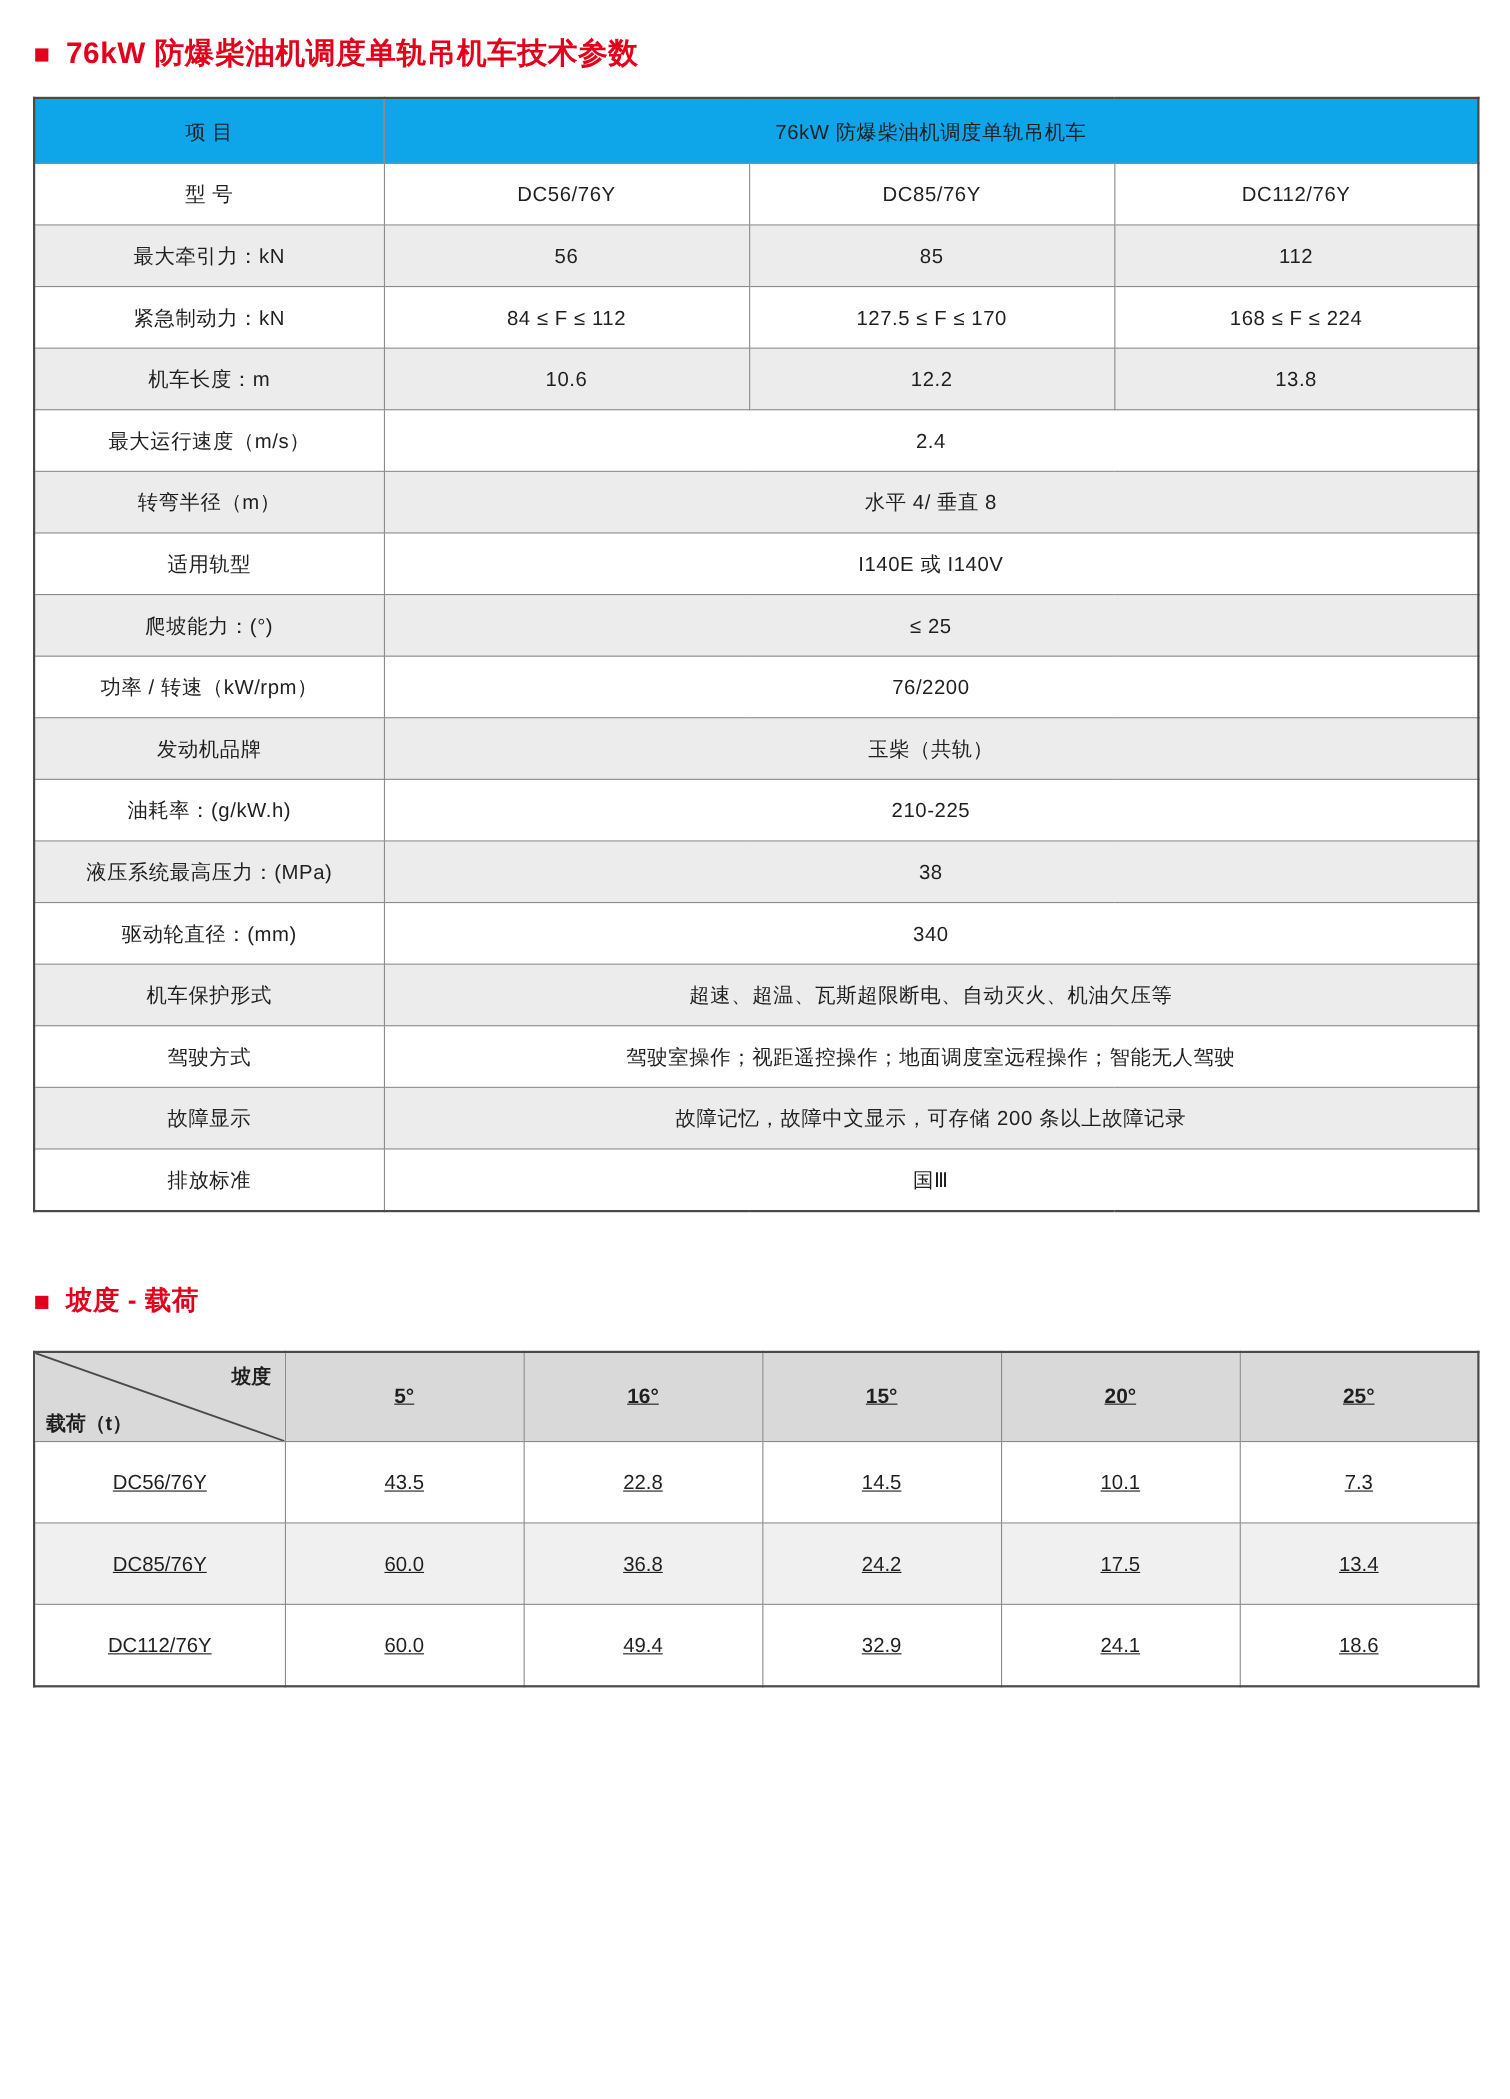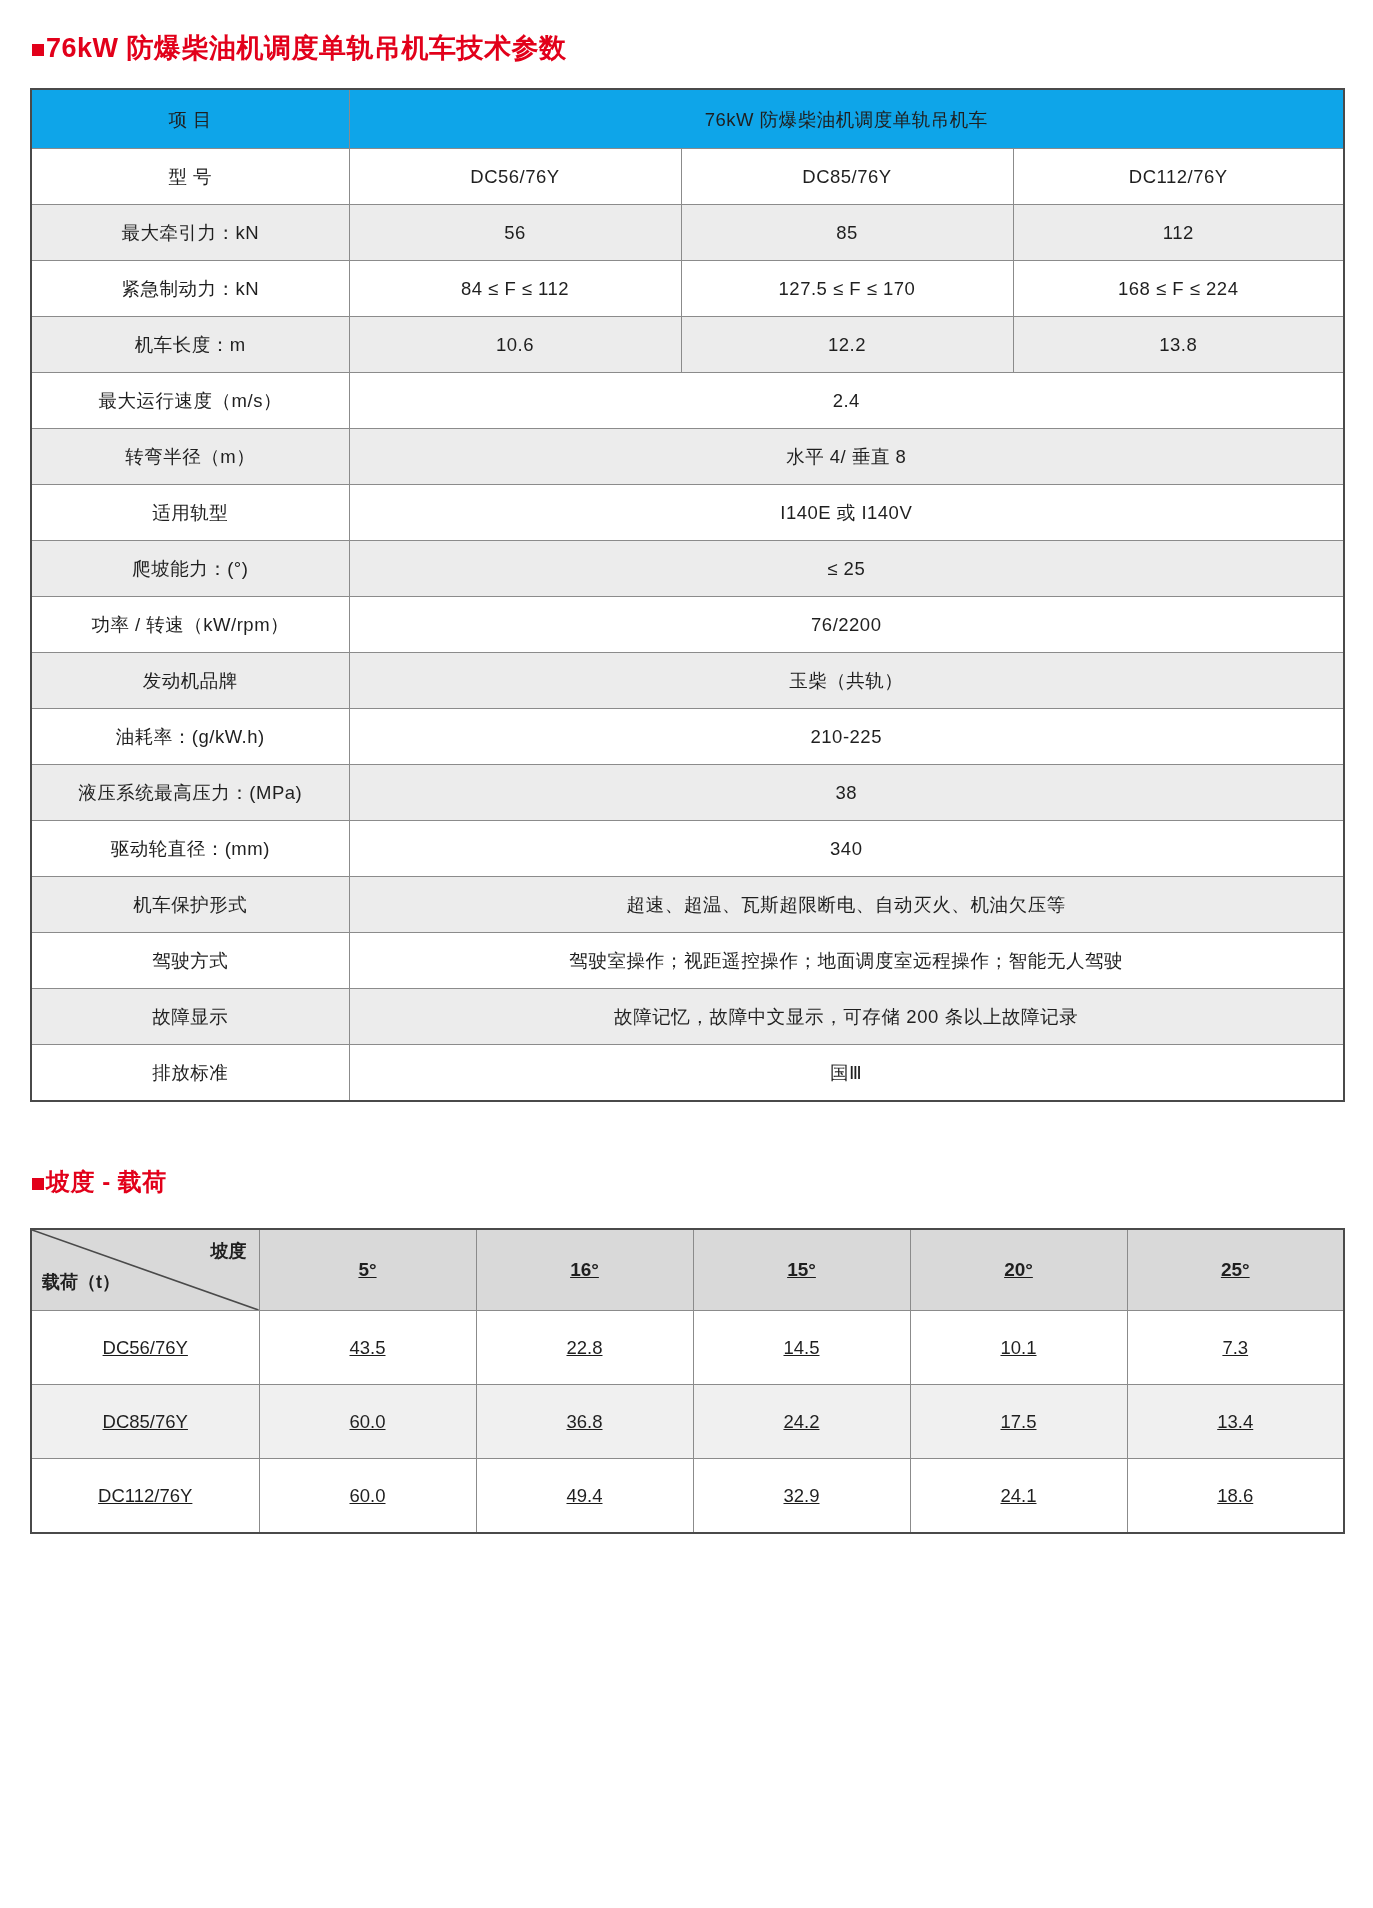--- a/index.html
+++ b/index.html
@@ -19,21 +19,21 @@
     width: 1373px;
     min-height: 1908px;
     box-sizing: border-box;
     padding: 22px 30px 30px 30px;
   }
 
   
   .section-title {
     display: flex;
     align-items: center;
-    gap: 2px;
+    gap: 16px;
     color: #e2001a;
     font-weight: bold;
     letter-spacing: 0.5px;
   }
   .section-title .bullet {
     width: 12px;
     height: 12px;
     background: #e2001a;
     display: inline-block;
     flex: 0 0 auto;
@@ -138,21 +138,21 @@
     position: absolute;
     right: 12px;
     top: 9px;
     font-size: 18px;
     font-weight: bold;
     color: #1f1f1f;
   }
   .diag .bl-label {
     position: absolute;
     left: 10px;
-    bottom: 16px;
+    bottom: 4px;
     font-size: 18px;
     font-weight: bold;
     color: #1f1f1f;
   }
 
   .gap {
     height: 64px;
   }
 </style>
 </head>

